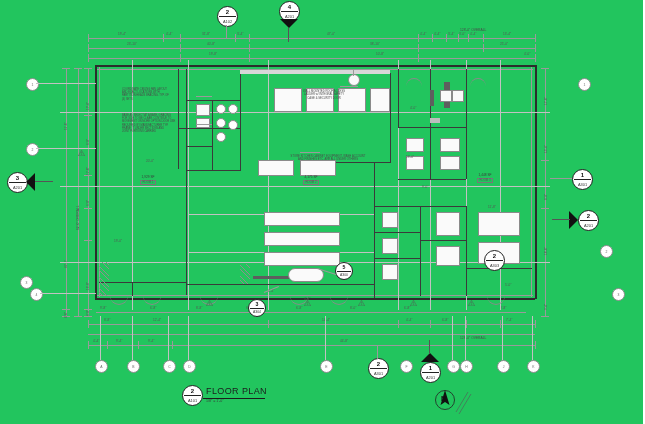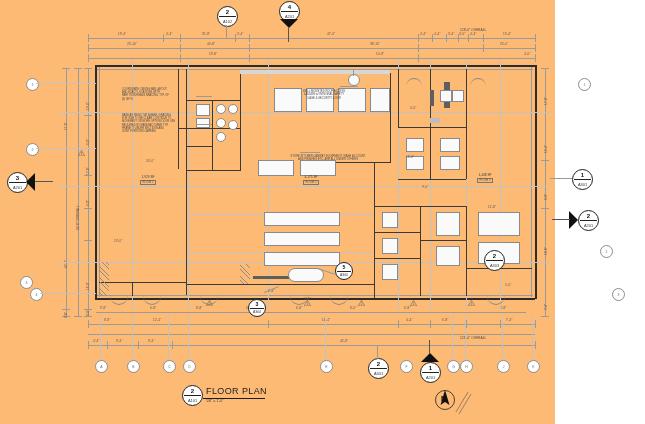--- a/index.html
+++ b/index.html
@@ -1,18 +1,18 @@
 <!DOCTYPE html>
 <html><head>
 <meta charset="utf-8">
 <style>
   html,body{margin:0;padding:0;background:#ffffff;}
   body{width:645px;height:424px;overflow:hidden;
        font-family:"Liberation Sans",sans-serif;color:#2b2b2b;}
-  #sheet{position:relative;width:555px;height:424px;background:#fdba74;}
+  #sheet{position:relative;width:643px;height:424px;background:#22c55e;}
 
   
   .hl{position:absolute;height:0;border-top:0.6px solid #6e6e6e;}
   .vl{position:absolute;width:0;border-left:0.6px solid #6e6e6e;}
   .hl.thin{border-top:0.5px solid #9a9a9a;}
   .vl.thin{border-left:0.5px solid #9a9a9a;}
   .hl.light{border-top:0.5px solid #c2c2c2;}
   .vl.light{border-left:0.5px solid #c2c2c2;}
   .hl.wall{border-top:2.2px solid #2c2c2c;}
   .vl.wall{border-left:2.2px solid #2c2c2c;}

